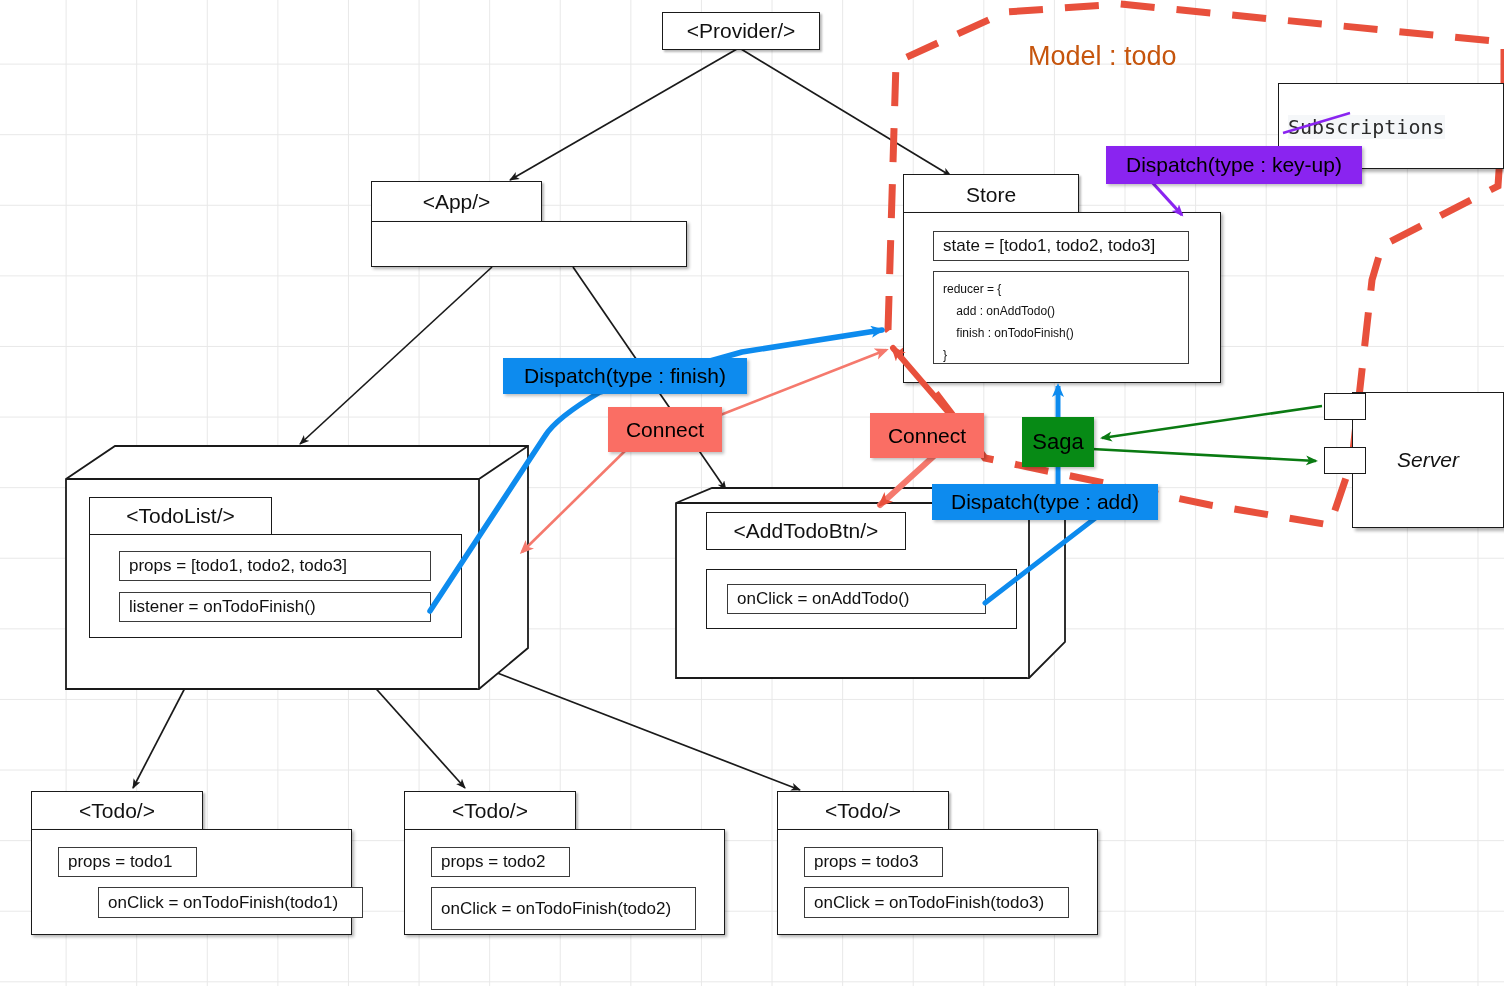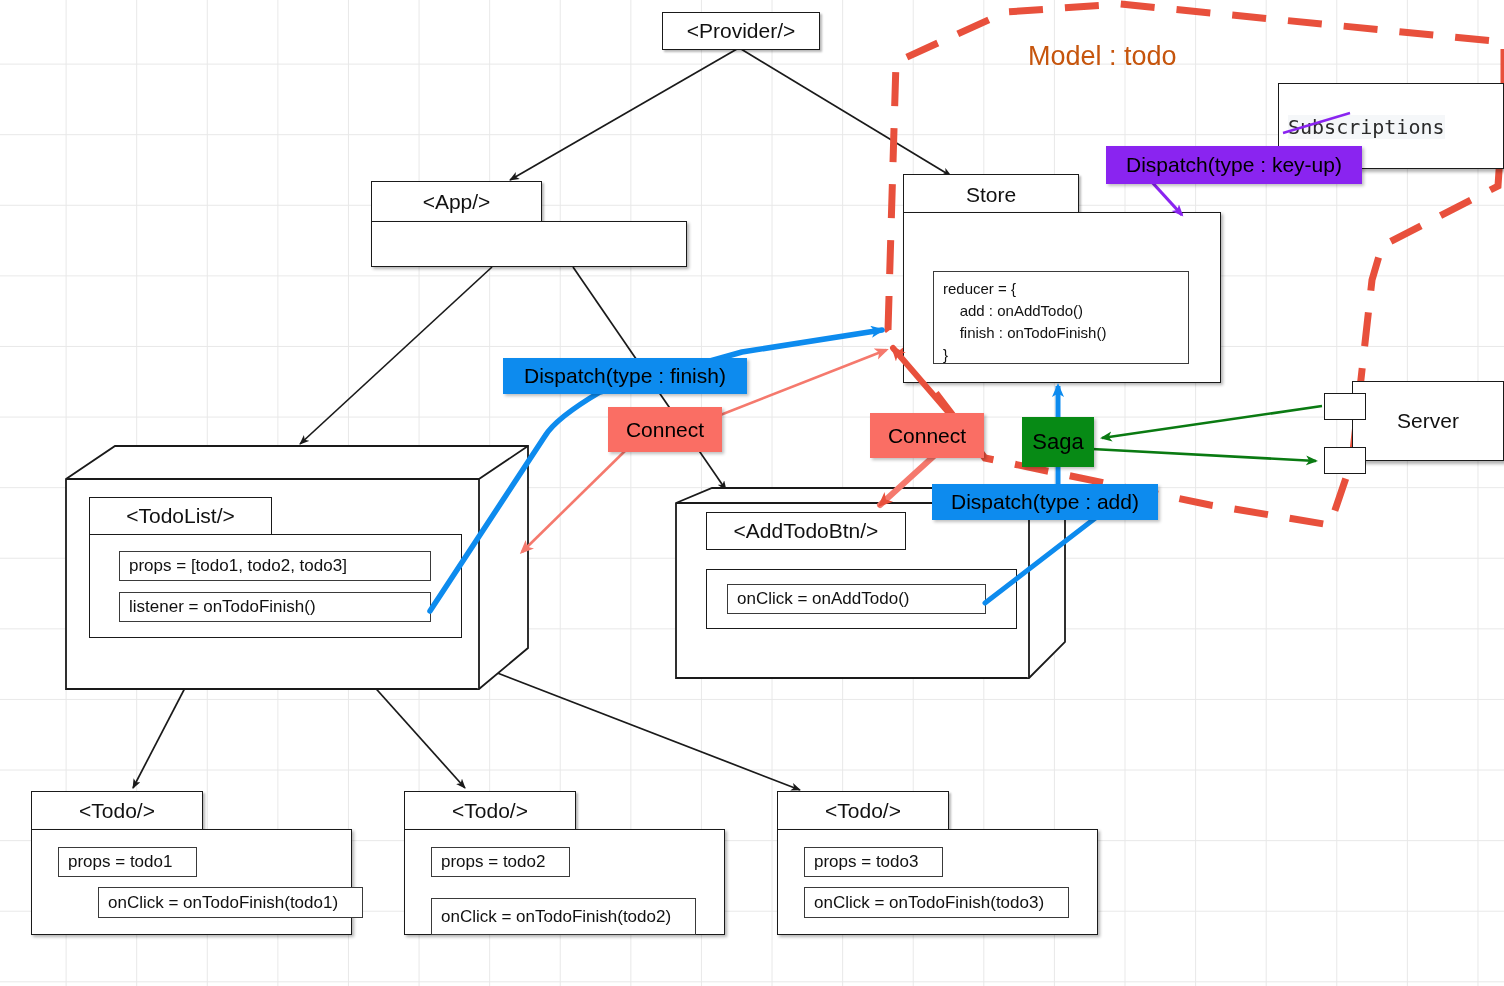--- a/index.html
+++ b/index.html
@@ -61,21 +61,21 @@
     align-items: center;
     padding-left: 9px;
     font-size: 17px;
     color: #111;
     white-space: pre;
     line-height: 1.25;
   }
   .field.multiline {
     display: block;
     padding-top: 6px;
-    font-size: 15px;
+    font-size: 12px;
   }
   
   .cube-wrap { position: absolute; }
   
   .chip {
     position: absolute;
     display: flex;
     align-items: center;
     justify-content: center;
     font-size: 21px;
@@ -202,31 +202,32 @@
       <span>&lt;App/&gt;</span>
     </div>
     <div class="body-box" style="left:371px; top:221px; width:316px; height:46px;"></div>
   </div>
 
   <div class="node" style="left:0;top:0;">
     <div class="ttl-box" style="left:903px; top:174px; width:176px; height:41px;">
       <span>Store</span>
     </div>
     <div class="body-box" style="left:903px; top:212px; width:318px; height:171px;">
+      <div class="field" style="left:29px; top:18px; width:256px; height:30px;">state = [todo1, todo2, todo3]</div>
       <div class="field multiline" style="left:29px; top:58px; width:256px; height:93px; line-height:22px;">reducer = {
     add : onAddTodo()
     finish : onTodoFinish()
 }</div>
     </div>
   </div>
 
   <div class="subs-box" style="left:1278px; top:83px; width:226px; height:86px;"></div>
   <div class="subs-text" style="left:1288px; top:115px;">Subscriptions</div>
 
-  <div class="server-box" style="left:1352px; top:381px; width:152px; height:80px;">
+  <div class="server-box" style="left:1352px; top:392px; width:152px; height:136px;font-style:italic;">
     <span>Server</span>
   </div>
   <div class="server-port" style="left:1324px; top:393px; width:42px; height:27px;"></div>
   <div class="server-port" style="left:1324px; top:447px; width:42px; height:27px;"></div>
 
   <svg class="layer">
     <path d="M1322,406 L1102,438" stroke="#0a7a12" stroke-width="2.6" fill="none" marker-end="url(#ah-green)"></path>
     <path d="M1092,449 L1316,461" stroke="#0a7a12" stroke-width="2.6" fill="none" marker-end="url(#ah-green)"></path>
   </svg>
 
@@ -266,21 +267,21 @@
       <div class="field" style="left:26px; top:57px; width:265px; height:31px;margin-left:40px;">onClick = onTodoFinish(todo1)</div>
     </div>
   </div>
 
   <div class="node" style="left:0;top:0;">
     <div class="ttl-box" style="left:404px; top:791px; width:172px; height:39px;">
       <span>&lt;Todo/&gt;</span>
     </div>
     <div class="body-box" style="left:404px; top:829px; width:321px; height:106px;">
       <div class="field" style="left:26px; top:17px; width:139px; height:30px;">props = todo2</div>
-      <div class="field" style="left:26px; top:68px; width:265px; height:37px;">onClick = onTodoFinish(todo2)</div>
+      <div class="field" style="left:26px; top:57px; width:265px; height:43px;">onClick = onTodoFinish(todo2)</div>
     </div>
   </div>
 
   <div class="node" style="left:0;top:0;">
     <div class="ttl-box" style="left:777px; top:791px; width:172px; height:39px;">
       <span>&lt;Todo/&gt;</span>
     </div>
     <div class="body-box" style="left:777px; top:829px; width:321px; height:106px;">
       <div class="field" style="left:26px; top:17px; width:139px; height:30px;">props = todo3</div>
       <div class="field" style="left:26px; top:57px; width:265px; height:31px;">onClick = onTodoFinish(todo3)</div>

